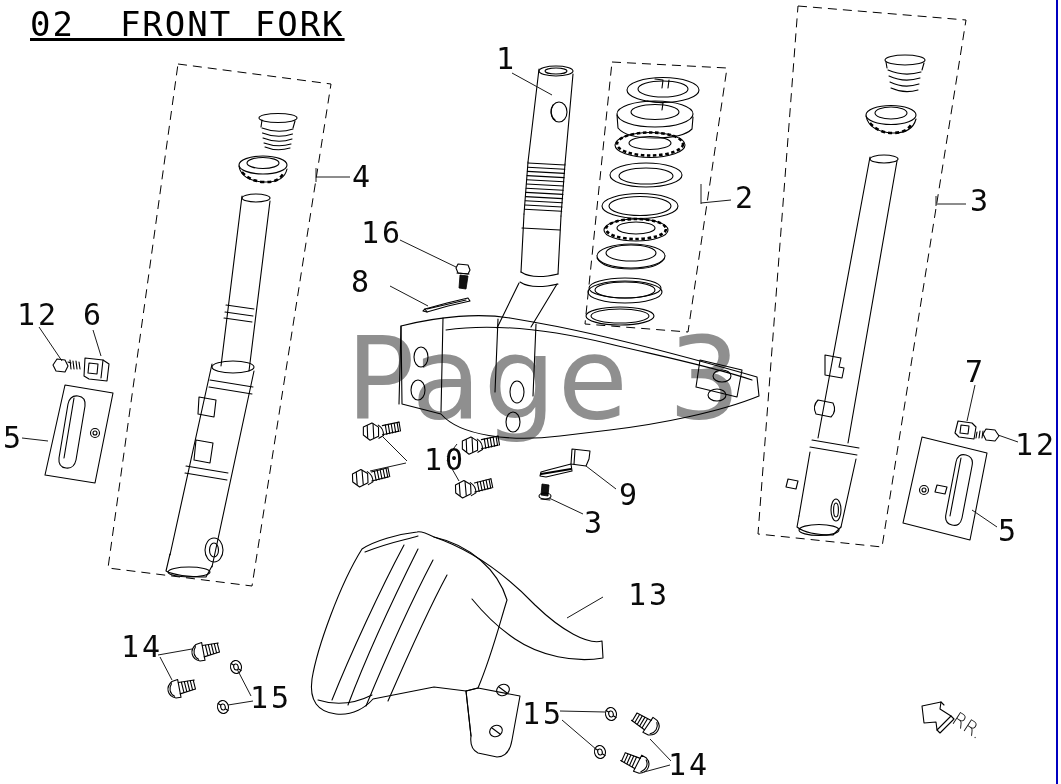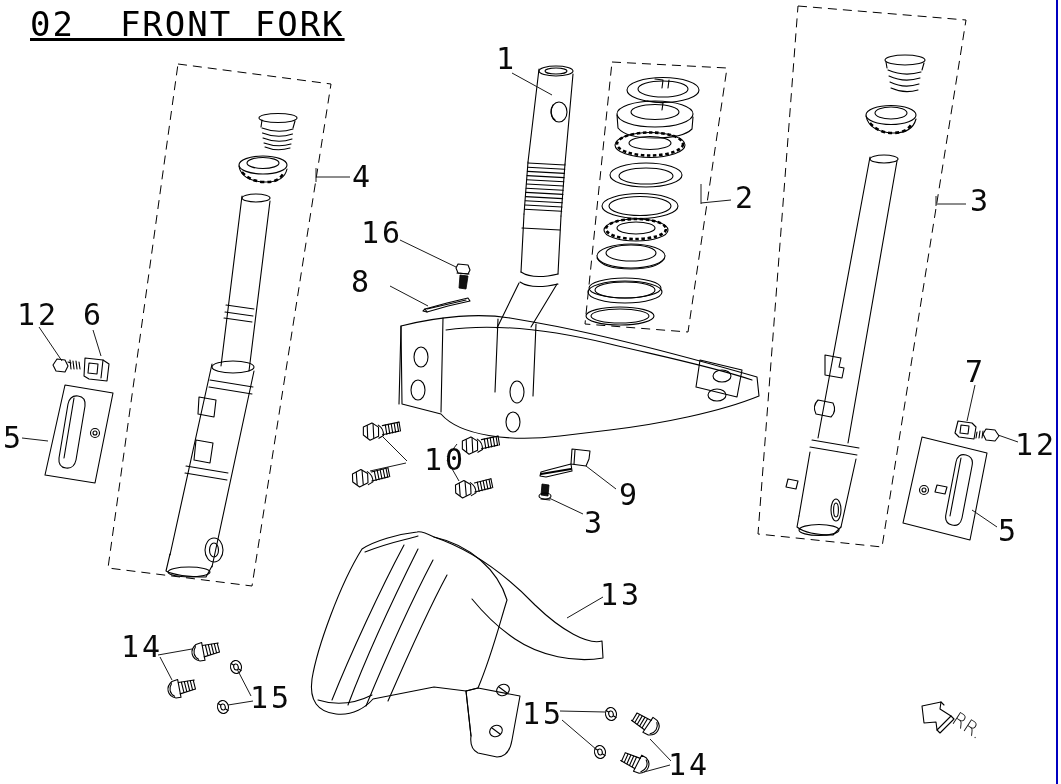--- a/index.html
+++ b/index.html
@@ -21,20 +21,21 @@
   .balls{stroke:#000;fill:none;stroke-width:2.6;stroke-dasharray:3.5,2.6;}
   .seal{stroke:#000;fill:none;stroke-width:2.6;stroke-dasharray:4,3;}
   .dark{fill:#111;stroke:#000;stroke-width:0.8;}
   .ldr{stroke:#1a1a1a;fill:none;stroke-width:1;}
 </style>
 </head>
 <body>
 
 <div id="canvas">
 
+  <div id="watermark" style="color: rgb(143, 143, 143);">Page 3</div>
 
   <svg id="art" width="1061" height="784" viewBox="0 0 1061 784">
 
     <defs>
       <g id="hexbolt">
         <path class="ln" d="M0,3 L9,0 L15,5 L14,14 L5,17 L-1,11 Z"></path>
         <path class="ln" d="M4,2 L3,14 M10,1 L9,15"></path>
         <path class="ln" d="M15,3 q5,4 4,11 l-5,2"></path>
         <path class="ln" d="M19,4 L36,2.5 M18,13 L35,11.5"></path>
         <path class="ln" d="M22,3.6 l0.4,9.6 M25,3.4 l0.4,9.4 M28,3.2 l0.4,9.2 M31,3 l0.4,9 M34,2.8 l0.4,8.8"></path>
@@ -281,21 +282,21 @@
       <div class="callout" style="left: 352px; top: 162px;">4</div>
       <div class="callout" style="left: 3px; top: 423px;">5</div>
       <div class="callout" style="left: 83px; top: 300px;">6</div>
       <div class="callout" style="left: 965px; top: 357px;">7</div>
       <div class="callout" style="left: 351px; top: 267px;">8</div>
       <div class="callout" style="left: 619px; top: 480px;">9</div>
       <div class="callout" style="left: 424px; top: 445px;">10</div>
       <div class="callout" style="left: 584px; top: 508px;">3</div>
       <div class="callout" style="left: 17px; top: 300px;">12</div>
       <div class="callout" style="left: 1015px; top: 430px;">12</div>
-      <div class="callout" style="left: 600px; top: 580px;">13</div>
+      <div class="callout" style="left: 628px; top: 580px;">13</div>
       <div class="callout" style="left: 121px; top: 632px;">14</div>
       <div class="callout" style="left: 668px; top: 750px;">14</div>
       <div class="callout" style="left: 250px; top: 683px;">15</div>
       <div class="callout" style="left: 522px; top: 699px;">15</div>
       <div class="callout" style="left: 361px; top: 218px;">16</div>
       <div class="callout" style="left: 998px; top: 516px;">5</div>
     </div>
 
   <div id="rr-label">RR.</div>
 

